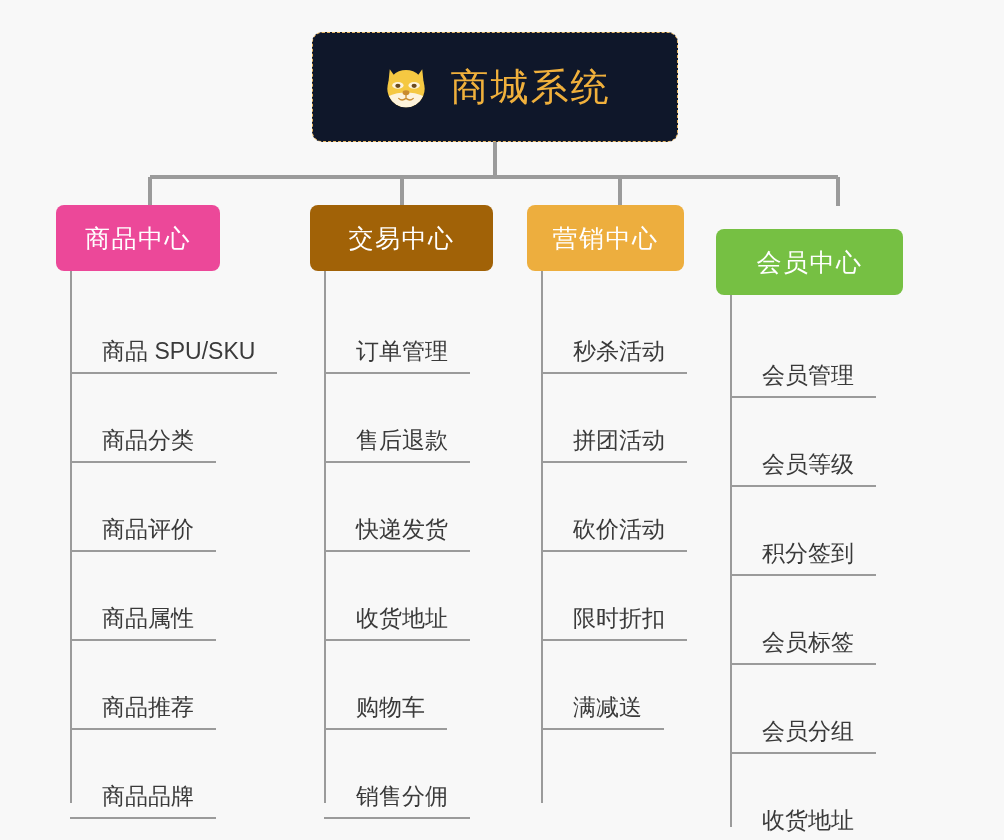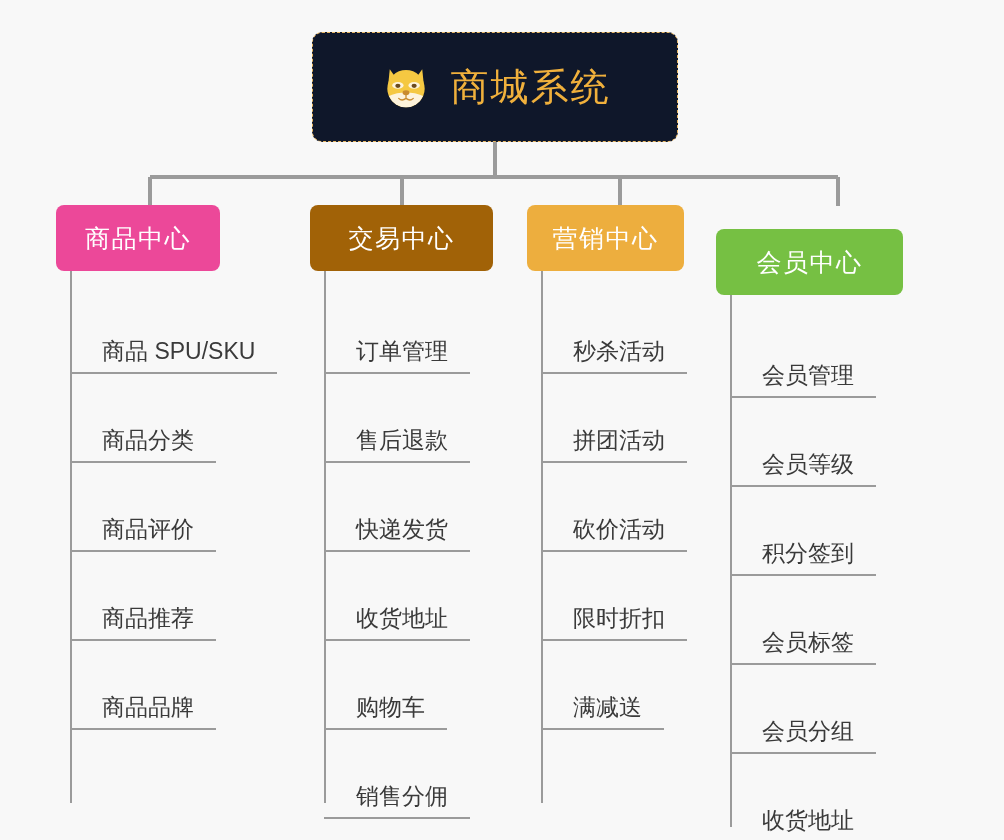--- a/index.html
+++ b/index.html
@@ -169,20 +169,23 @@
       <div class="leaf">
           <span class="leaf-inner">商品 SPU/SKU</span>
         </div>
       <div class="leaf">
           <span class="leaf-inner">商品分类</span>
         </div>
       <div class="leaf">
           <span class="leaf-inner">商品评价</span>
         </div>
       <div class="leaf">
+          <span class="leaf-inner">商品属性</span>
+        </div>
+      <div class="leaf">
           <span class="leaf-inner">商品推荐</span>
         </div>
       <div class="leaf">
           <span class="leaf-inner">商品品牌</span>
         </div>
     </div>
   </div>
 
   <div class="column col-1">
     <div class="cat-box">

